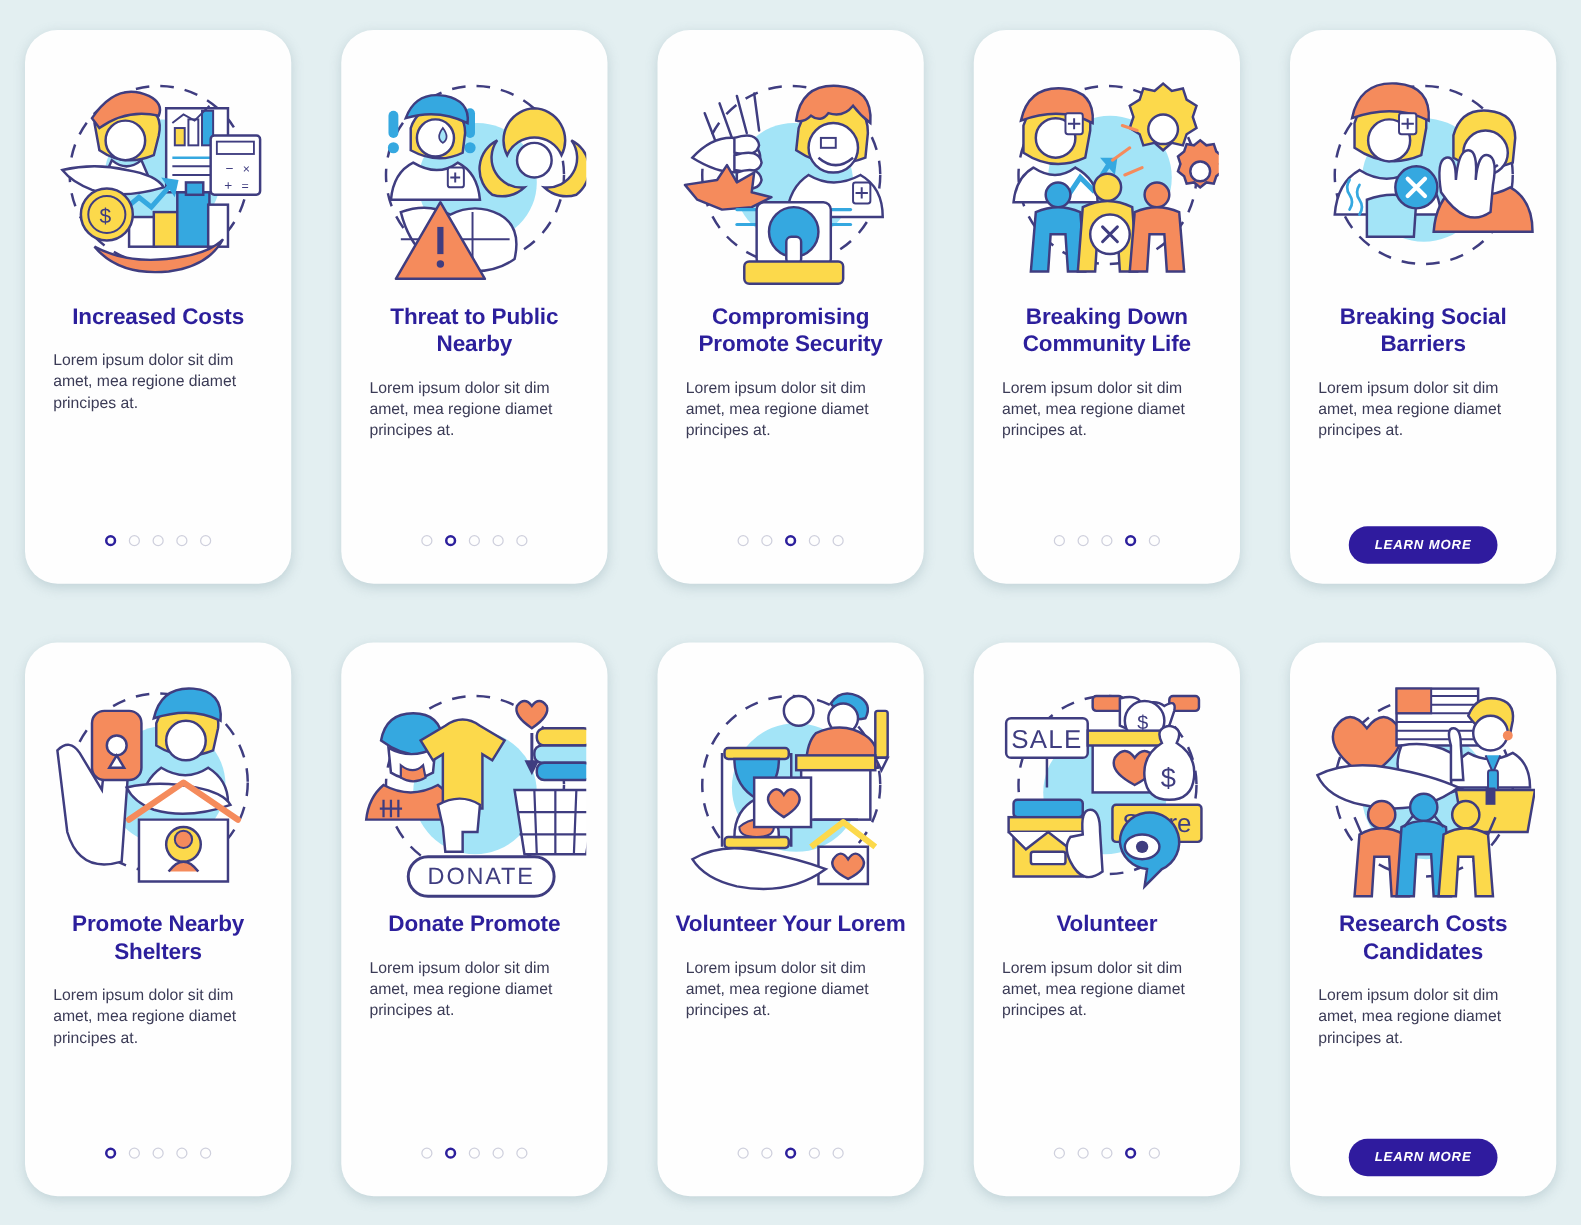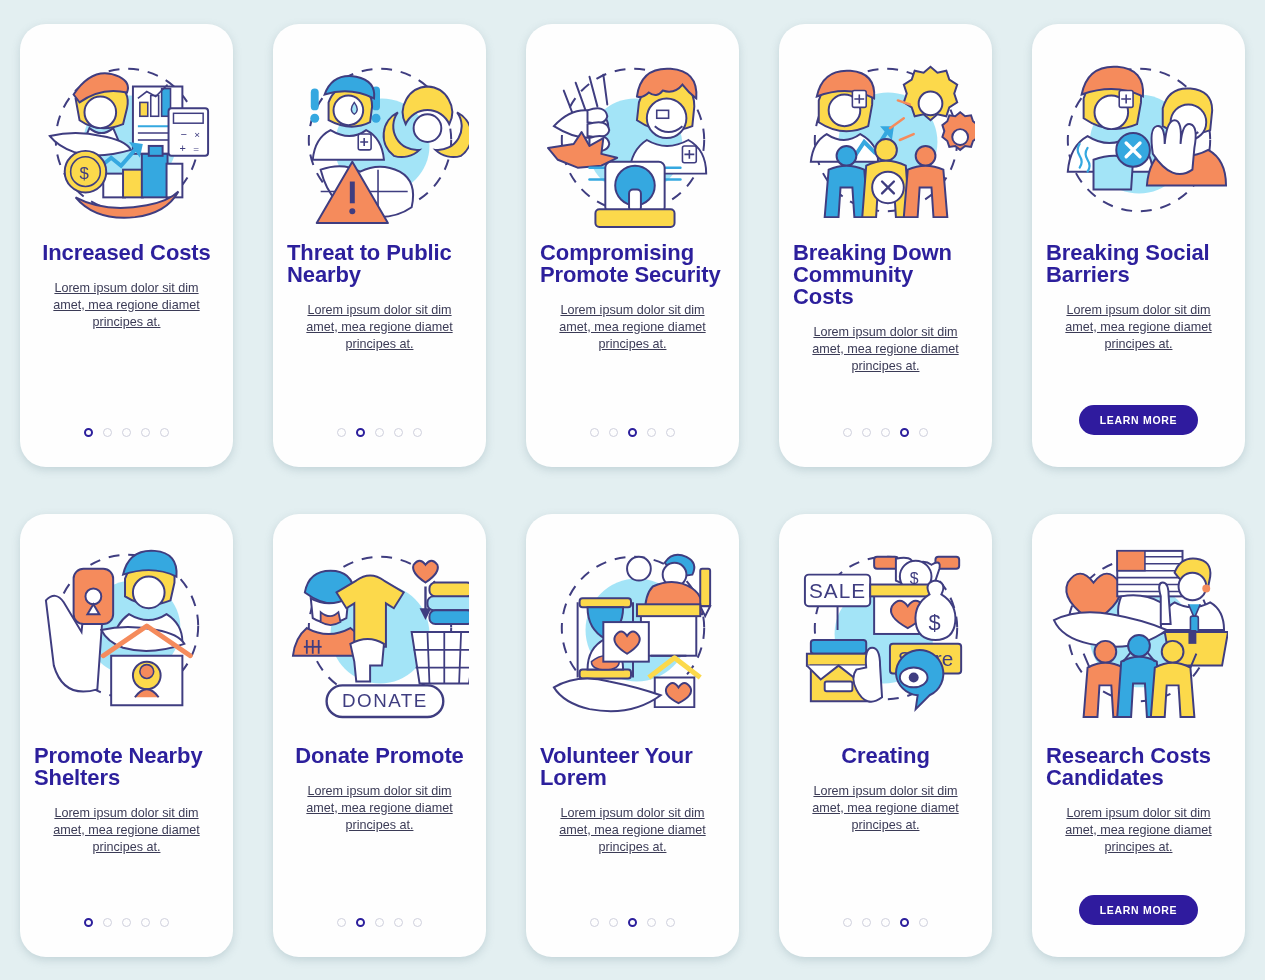--- a/index.html
+++ b/index.html
@@ -33,34 +33,34 @@
   .illus{
     width:178px;height:180px;
     margin-top:14px;
     flex:0 0 auto;
     position:relative;
   }
   .illus svg{display:block;width:178px;height:180px;}
   .title{
     color:#2c1f9c;
     font-weight:bold;
-    font-size:22px;
+    font-size:18px;
     line-height:22px;
+    text-align:center;
     margin-top:12px;
     letter-spacing:-0.1px;
     max-width:190px;
   }
   .desc{
     color:#3b3b56;
     font-size:12.6px;
     line-height:17px;
-    text-align:center;
+    text-align:left;
     margin-top:16px;
     max-width:168px;
-    text-decoration:underline;
   }
   .spacer{flex:1 1 auto;}
   .dots{
     display:flex;gap:10px;align-items:center;justify-content:center;
     margin-bottom:30px;
   }
   .dot{
     width:9px;height:9px;border-radius:50%;
     border:1.6px solid #cfd0dd;
     box-sizing:border-box;
@@ -70,26 +70,27 @@
   }
   .learn{
     background:#2f1b9e;
     color:#ffffff;
     font-size:10.5px;
     font-weight:bold;
     letter-spacing:.7px;
     border:none;
     border-radius:20px;
     padding:9px 21px;
-    margin-bottom:32px;
+    margin-bottom:16px;
     cursor:pointer;
     font-family:"Liberation Sans", sans-serif;
+    font-style:italic;
   }
   
-  .row2 .title{margin-top:25px;}
+  .row2 .title{margin-top:8px;}
 </style>
 </head>
 <body>
 
 <div class="board">
 
   <div class="cell">
     <div class="card">
       <div class="illus">
         <svg viewBox="0 0 180 180">
@@ -289,21 +290,21 @@
             <path d="M32 120 q18 -8 36 0 l4 48 h-14 l-2 -30 h-12 l-2 30 h-14z" fill="#35a8e0"></path>
             <circle cx="90" cy="100" r="11" fill="#fcd94b"></circle>
             <path d="M70 116 q20 -10 40 0 l4 52 h-14 l-2 -32 h-16 l-2 32 h-14z" fill="#fcd94b"></path>
             <circle cx="130" cy="106" r="10" fill="#f58b5c"></circle>
             <path d="M112 120 q18 -8 36 0 l4 48 h-14 l-2 -30 h-12 l-2 30 h-14z" fill="#f58b5c"></path>
           </g>
           <circle cx="92" cy="138" r="16" fill="#fff" stroke="#3f3d80" stroke-width="2"></circle>
           <path d="M86 132 l12 12 M98 132 l-12 12" stroke="#3f3d80" stroke-width="2.4" stroke-linecap="round"></path>
         </svg>
       </div>
-      <div class="title">Breaking Down Community Costs</div>
+      <div class="title">Breaking Down Community Life</div>
       <div class="desc">Lorem ipsum dolor sit dim amet, mea regione diamet principes at.</div>
       <div class="spacer"></div>
       <div class="dots">
         <span class="dot"></span>
         <span class="dot"></span>
         <span class="dot"></span>
         <span class="dot active"></span>
         <span class="dot"></span>
       </div>
     </div>
@@ -522,21 +523,21 @@
           <rect x="94" y="104" width="72" height="30" rx="3" fill="#fcd94b" stroke="#3f3d80" stroke-width="2"></rect>
           <text x="130" y="126" text-anchor="middle" font-size="21" fill="#3f3d80" font-family="Liberation Sans, sans-serif">Share</text>
 
           <path d="M100 134 a24 24 0 1 1 34 22 l-14 14 l2 -14 a24 24 0 0 1 -22 -22z" fill="#35a8e0" stroke="#3f3d80" stroke-width="2"></path>
           <ellipse cx="118" cy="138" rx="14" ry="10" fill="#fff" stroke="#3f3d80" stroke-width="2"></ellipse>
           <circle cx="118" cy="138" r="5" fill="#3f3d80"></circle>
 
           <path d="M70 128 q-2 -20 6 -20 q8 0 8 18 l2 32 q-16 12 -26 -8 q-6 -12 0 -20z" fill="#fff" stroke="#3f3d80" stroke-width="2"></path>
         </svg>
       </div>
-      <div class="title">Creating</div>
+      <div class="title">Volunteer</div>
       <div class="desc">Lorem ipsum dolor sit dim amet, mea regione diamet principes at.</div>
       <div class="spacer"></div>
       <div class="dots">
         <span class="dot"></span>
         <span class="dot"></span>
         <span class="dot"></span>
         <span class="dot active"></span>
         <span class="dot"></span>
       </div>
     </div>

